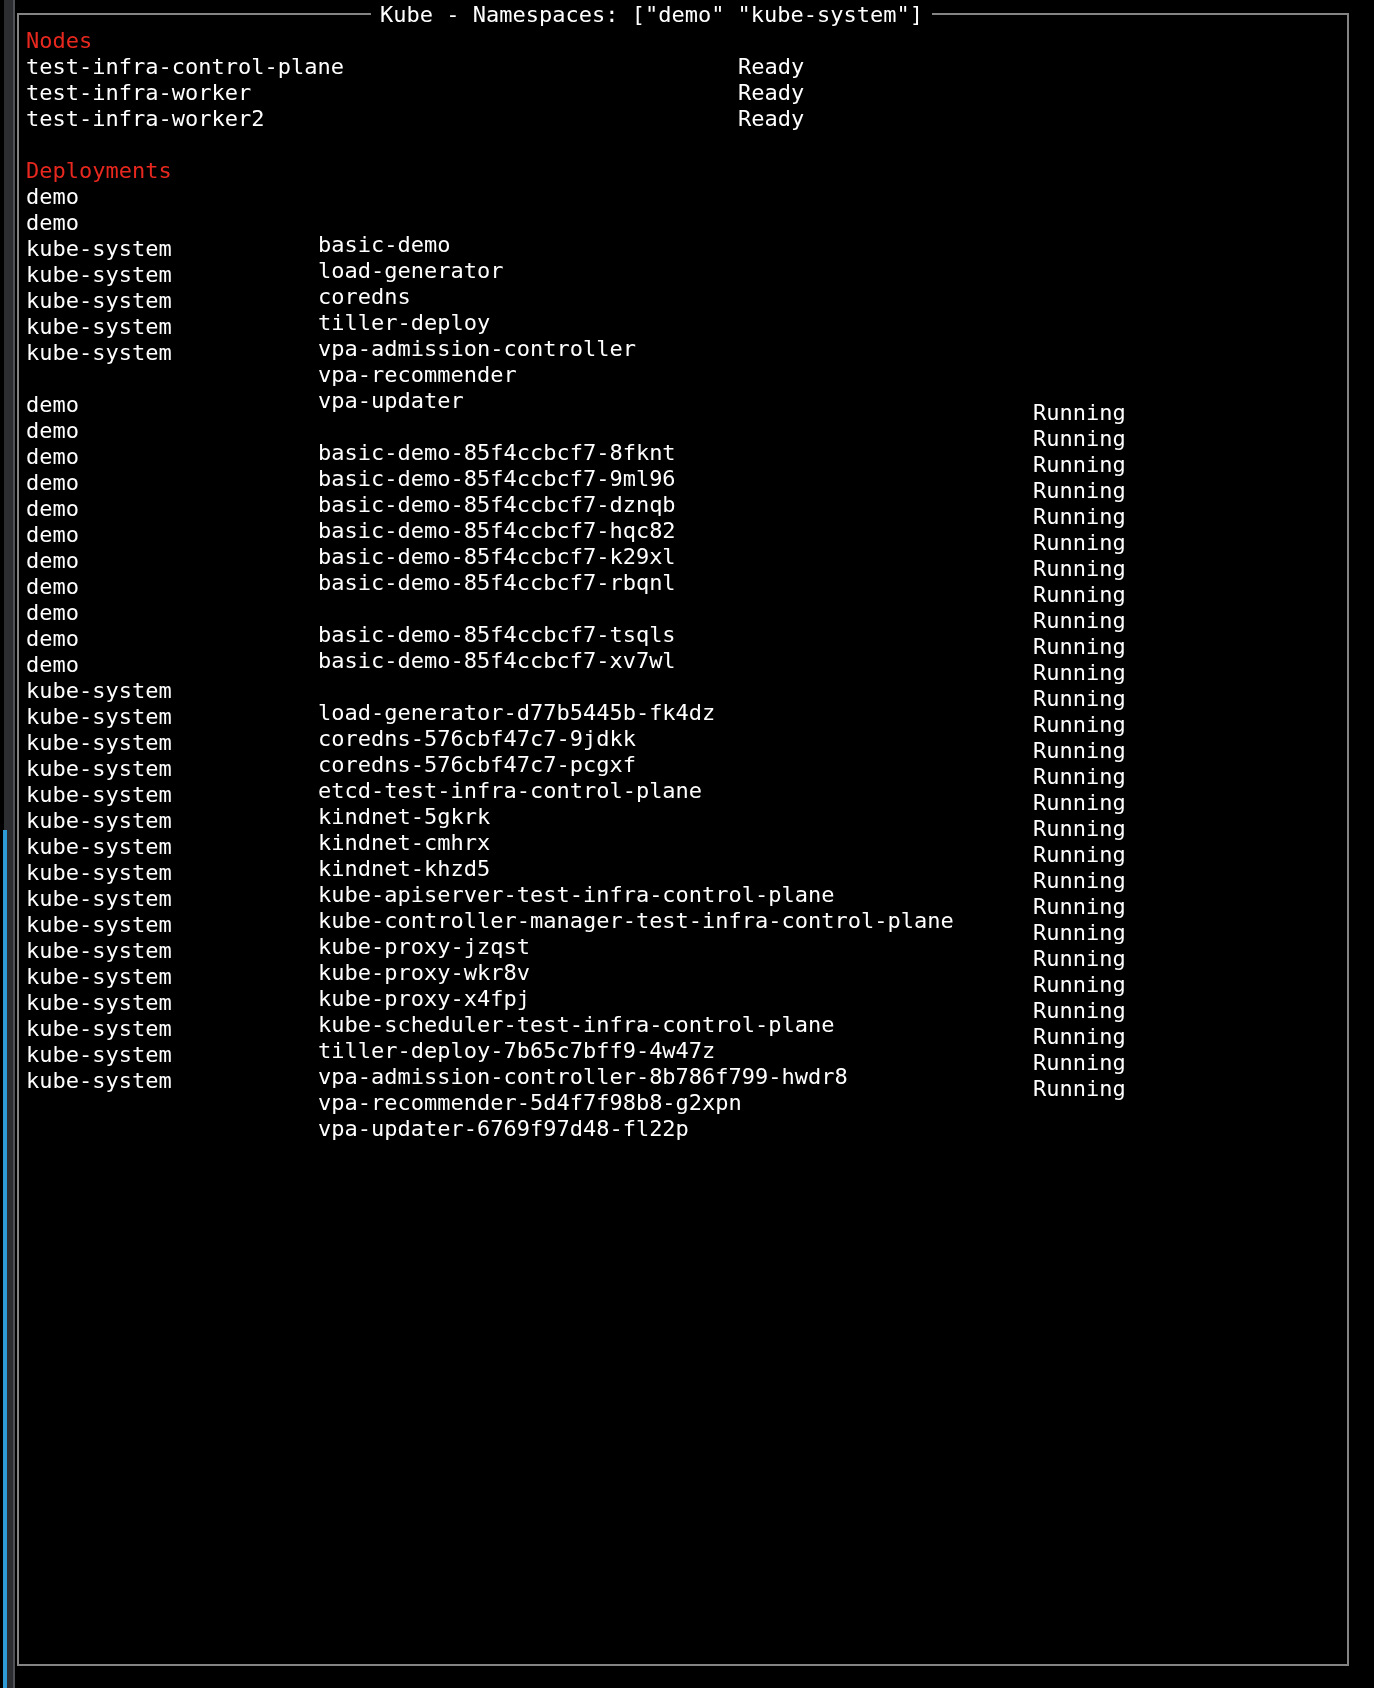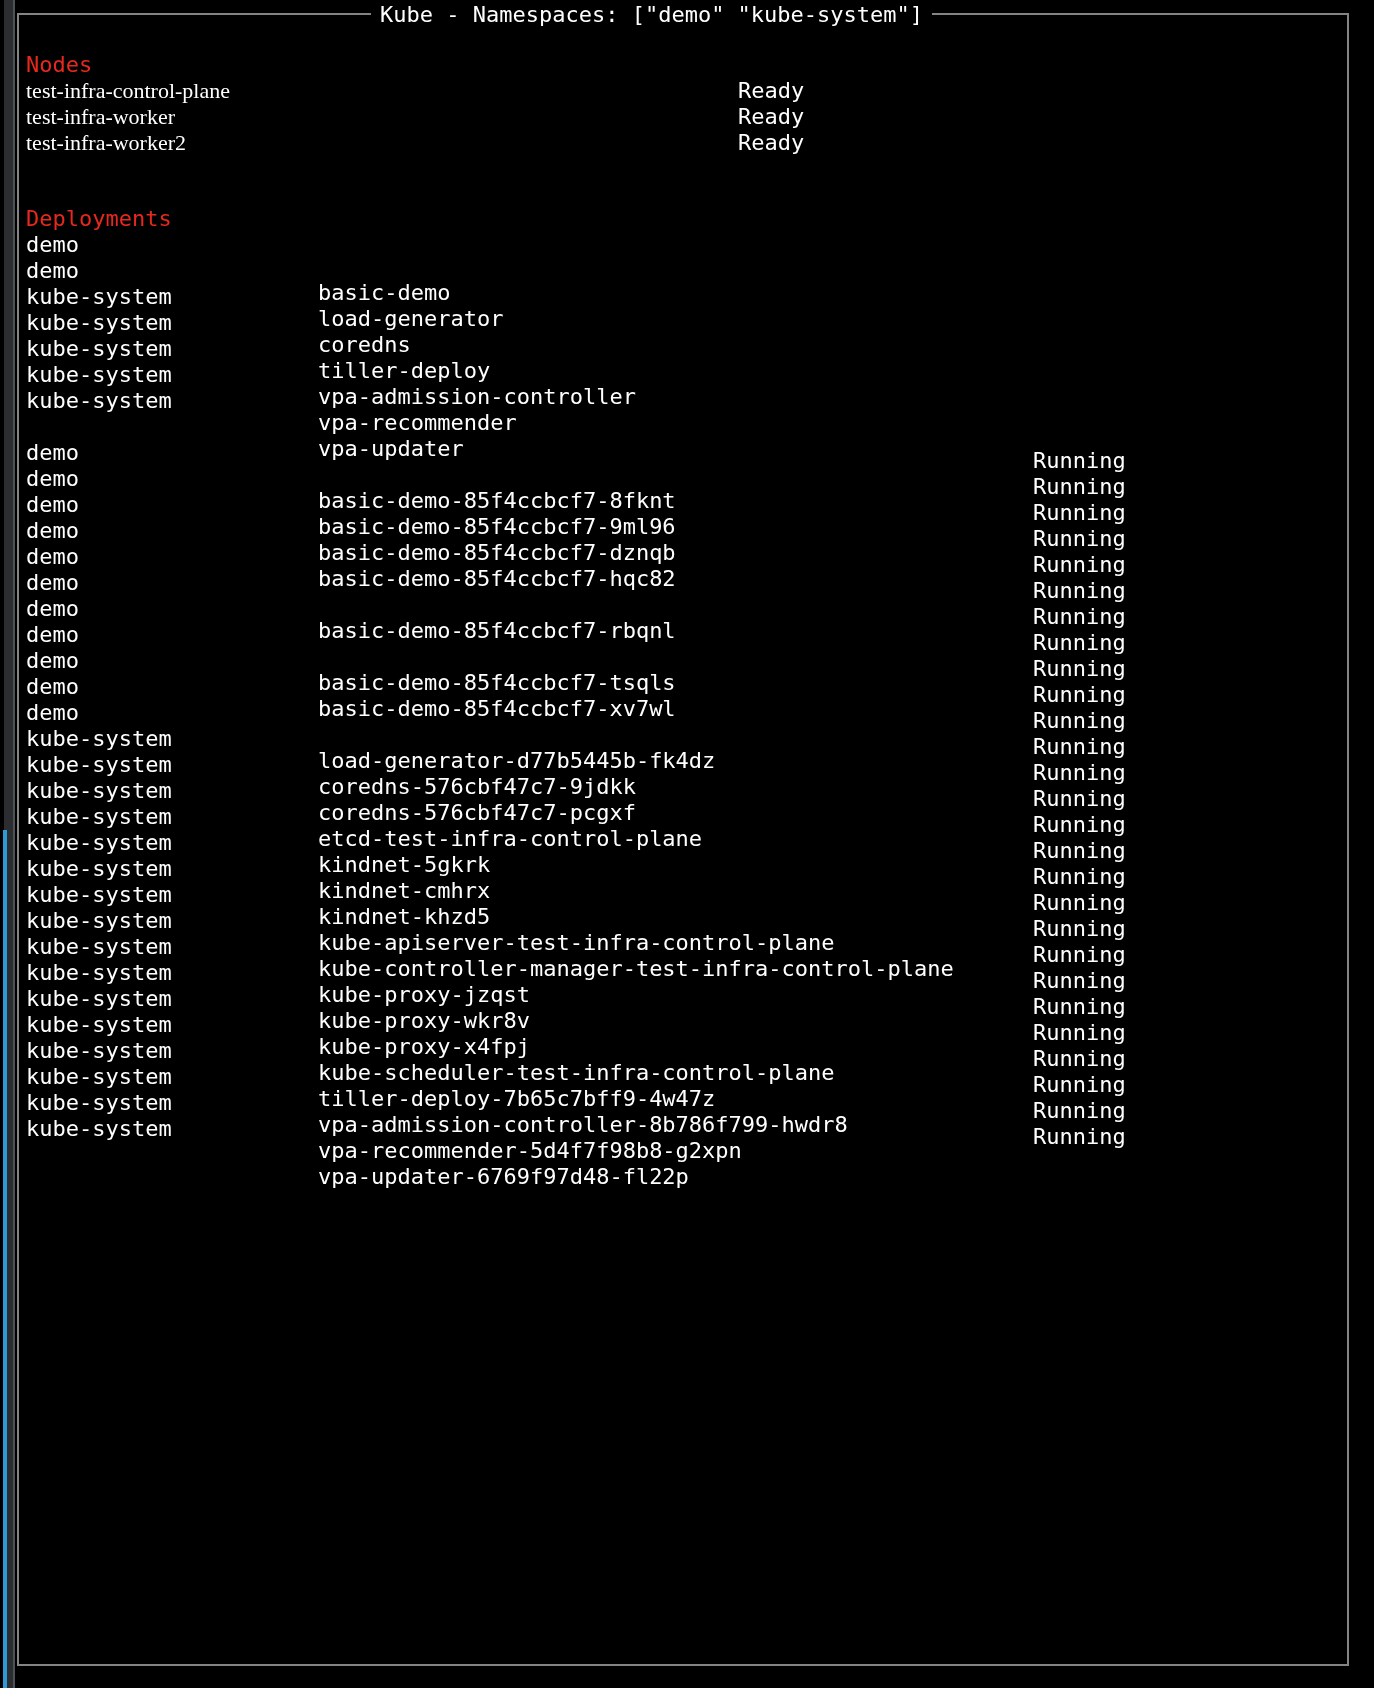--- a/index.html
+++ b/index.html
@@ -79,30 +79,29 @@
     color: #ffffff;
     white-space: pre;
   }
   .hdr-row {
     position: relative;
     height: 26px;
     font-size: 22px;
     line-height: 26px;
     color: #e8281e;
     white-space: pre;
-    margin-top: 24px;
   }
   .hdr-row .cell, .row .cell {
     position: absolute;
     top: 0;
     white-space: pre;
   }
   .c-ns        { left: 7px; }
   .c-name      { left: 299px; margin-top: 48px; }
-  .c-nodename  { left: 7px; font-family: Liberation Serif, serif; }
+  .c-nodename  { left: 7px; }
   .c-nodestat  { left: 719px; }
   .c-status    { left: 1014px; margin-top: 8px; }
   .section-gap { height: 26px; }
 </style>
 </head>
 <body>
 
 <div class="screen">
 
   <div class="gutter"></div>
@@ -138,21 +137,21 @@
           <div class="row"><span class="cell c-ns">kube-system</span><span class="cell c-name">vpa-updater</span></div>
         </div>
 
       <div class="section-gap"></div>
 
       <div id="pods-rows">
           <div class="row"><span class="cell c-ns">demo</span><span class="cell c-name">basic-demo-85f4ccbcf7-8fknt</span><span class="cell c-status">Running</span></div>
           <div class="row"><span class="cell c-ns">demo</span><span class="cell c-name">basic-demo-85f4ccbcf7-9ml96</span><span class="cell c-status">Running</span></div>
           <div class="row"><span class="cell c-ns">demo</span><span class="cell c-name">basic-demo-85f4ccbcf7-dznqb</span><span class="cell c-status">Running</span></div>
           <div class="row"><span class="cell c-ns">demo</span><span class="cell c-name">basic-demo-85f4ccbcf7-hqc82</span><span class="cell c-status">Running</span></div>
-          <div class="row"><span class="cell c-ns">demo</span><span class="cell c-status">Running</span></div>
+          <div class="row"><span class="cell c-ns">demo</span><span class="cell c-name">basic-demo-85f4ccbcf7-k29xl</span><span class="cell c-status">Running</span></div>
           <div class="row"><span class="cell c-ns">demo</span><span class="cell c-name">basic-demo-85f4ccbcf7-rbqnl</span><span class="cell c-status">Running</span></div>
           <div class="row"><span class="cell c-ns">demo</span><span class="cell c-status">Running</span></div>
           <div class="row"><span class="cell c-ns">demo</span><span class="cell c-name">basic-demo-85f4ccbcf7-tsqls</span><span class="cell c-status">Running</span></div>
           <div class="row"><span class="cell c-ns">demo</span><span class="cell c-name">basic-demo-85f4ccbcf7-xv7wl</span><span class="cell c-status">Running</span></div>
           <div class="row"><span class="cell c-ns">demo</span><span class="cell c-status">Running</span></div>
           <div class="row"><span class="cell c-ns">demo</span><span class="cell c-name">load-generator-d77b5445b-fk4dz</span><span class="cell c-status">Running</span></div>
           <div class="row"><span class="cell c-ns">kube-system</span><span class="cell c-name">coredns-576cbf47c7-9jdkk</span><span class="cell c-status">Running</span></div>
           <div class="row"><span class="cell c-ns">kube-system</span><span class="cell c-name">coredns-576cbf47c7-pcgxf</span><span class="cell c-status">Running</span></div>
           <div class="row"><span class="cell c-ns">kube-system</span><span class="cell c-name">etcd-test-infra-control-plane</span><span class="cell c-status">Running</span></div>
           <div class="row"><span class="cell c-ns">kube-system</span><span class="cell c-name">kindnet-5gkrk</span><span class="cell c-status">Running</span></div>

